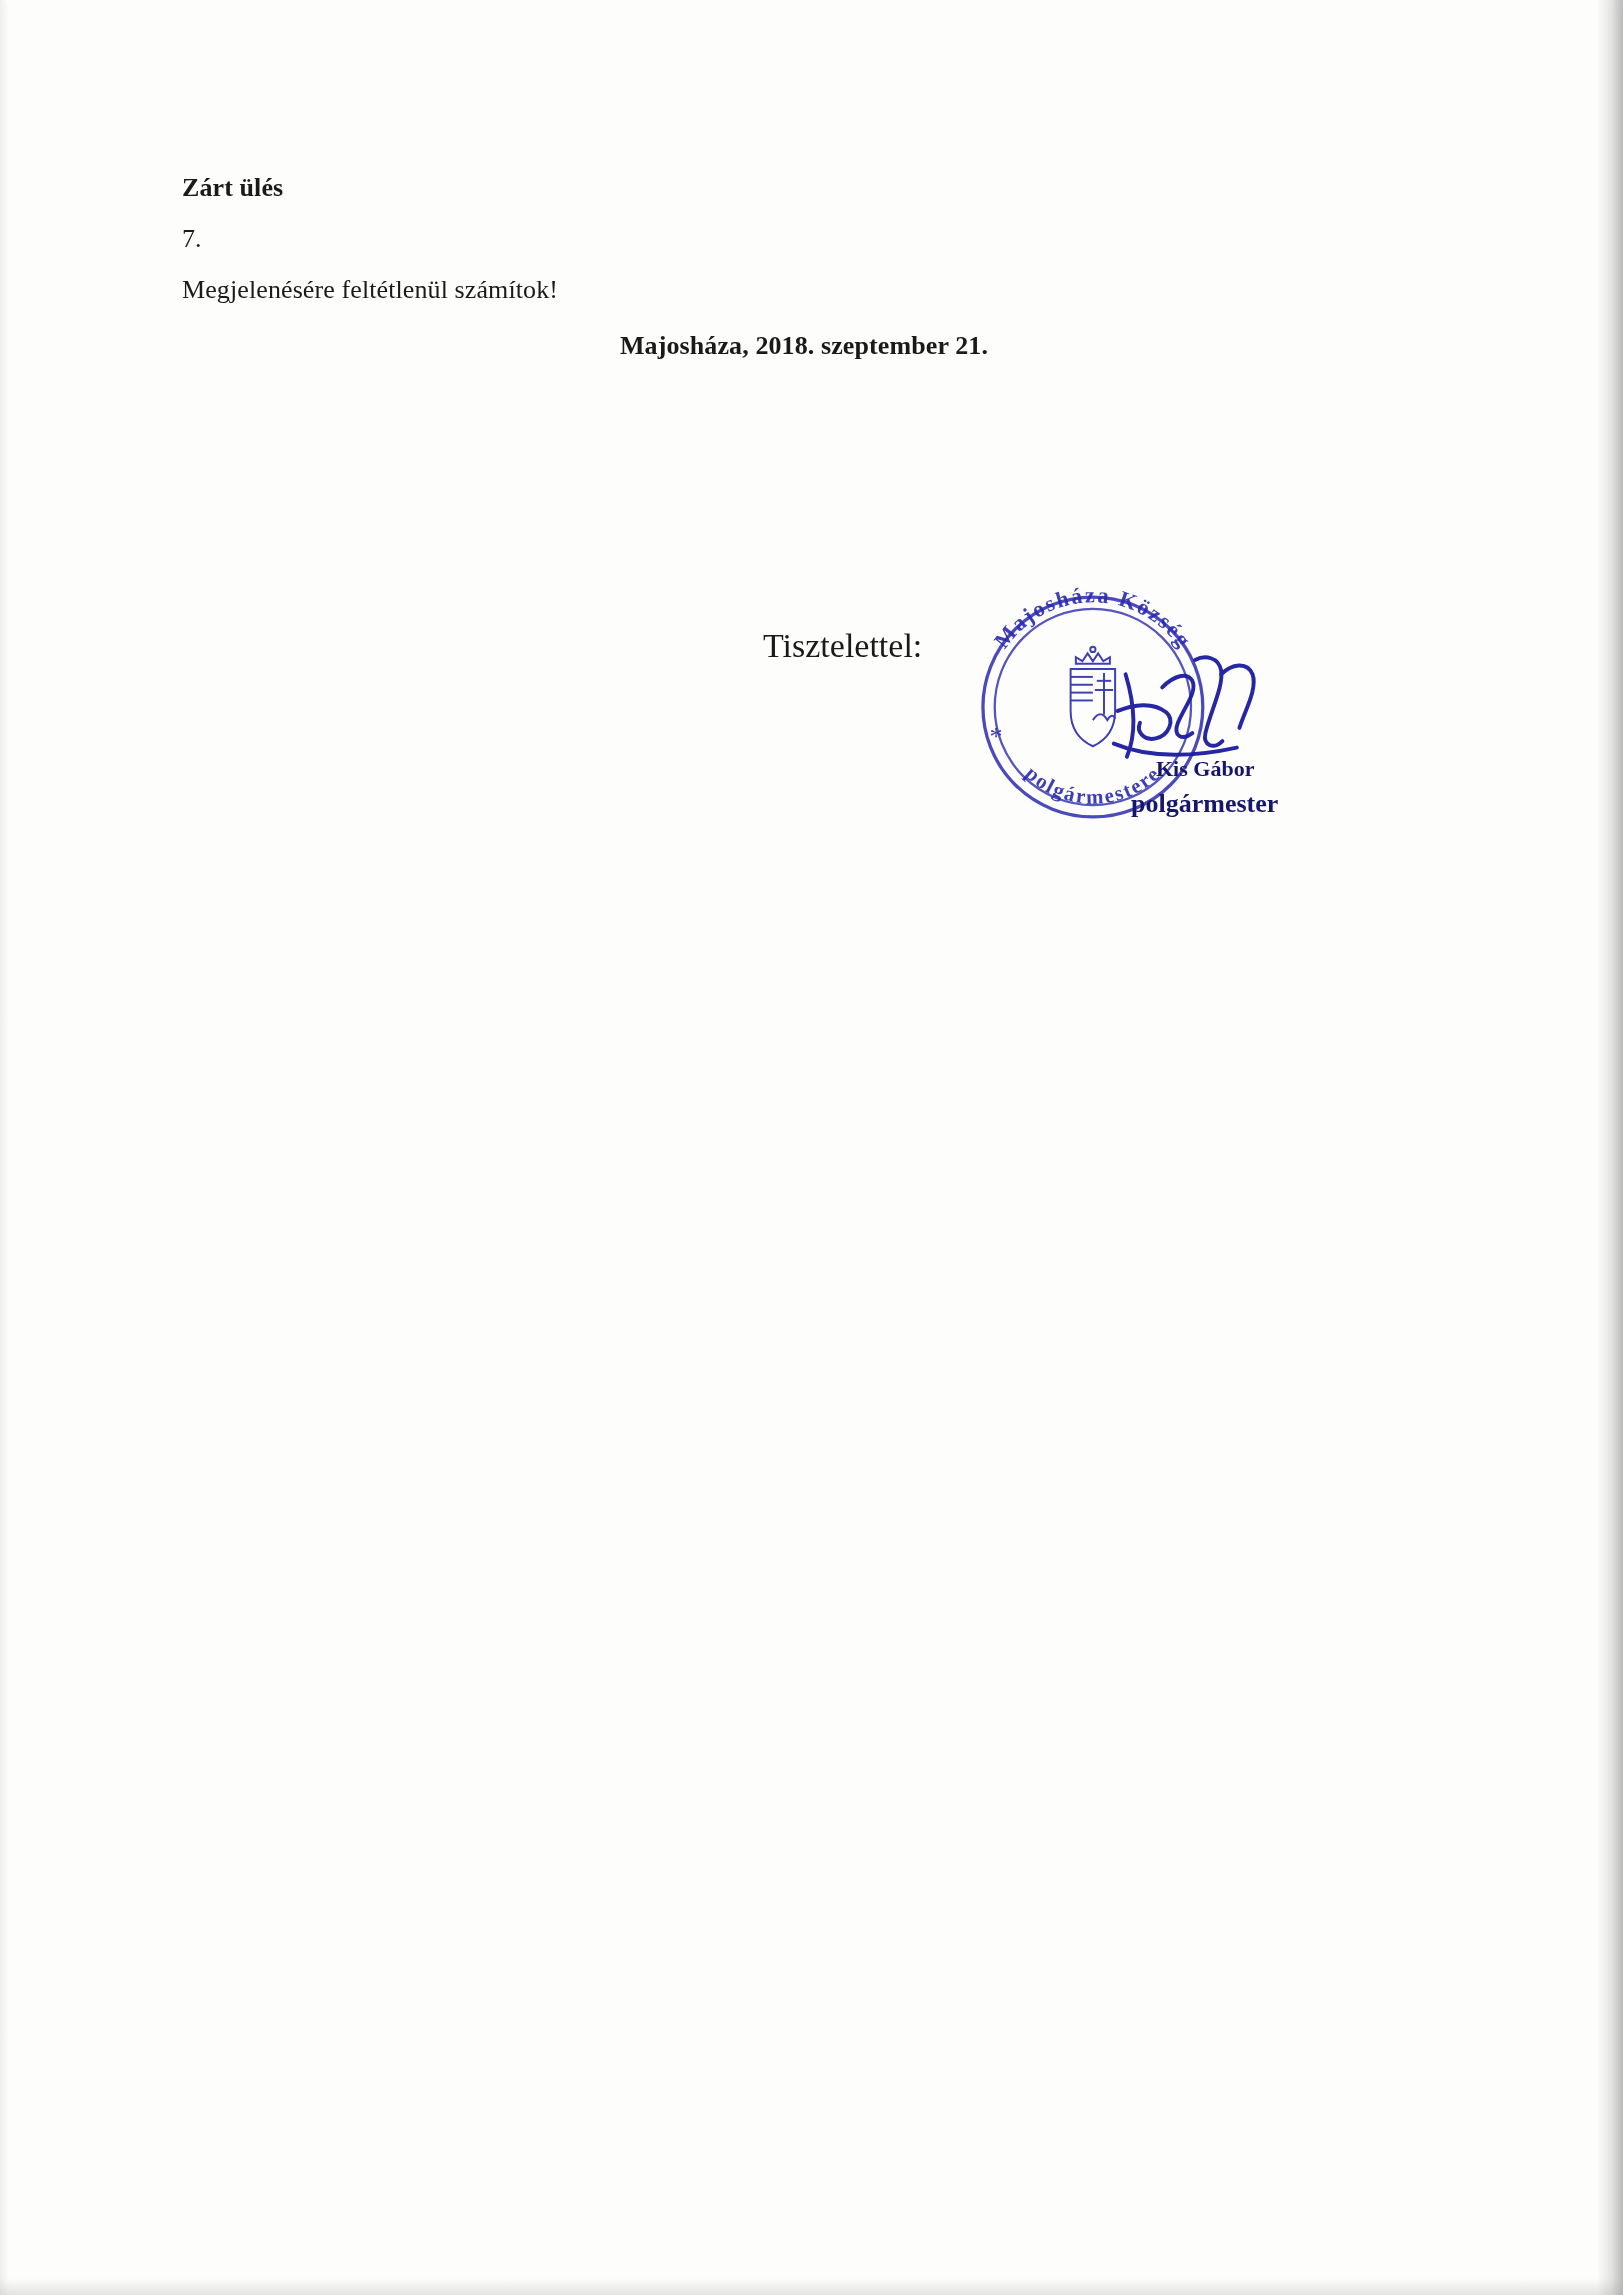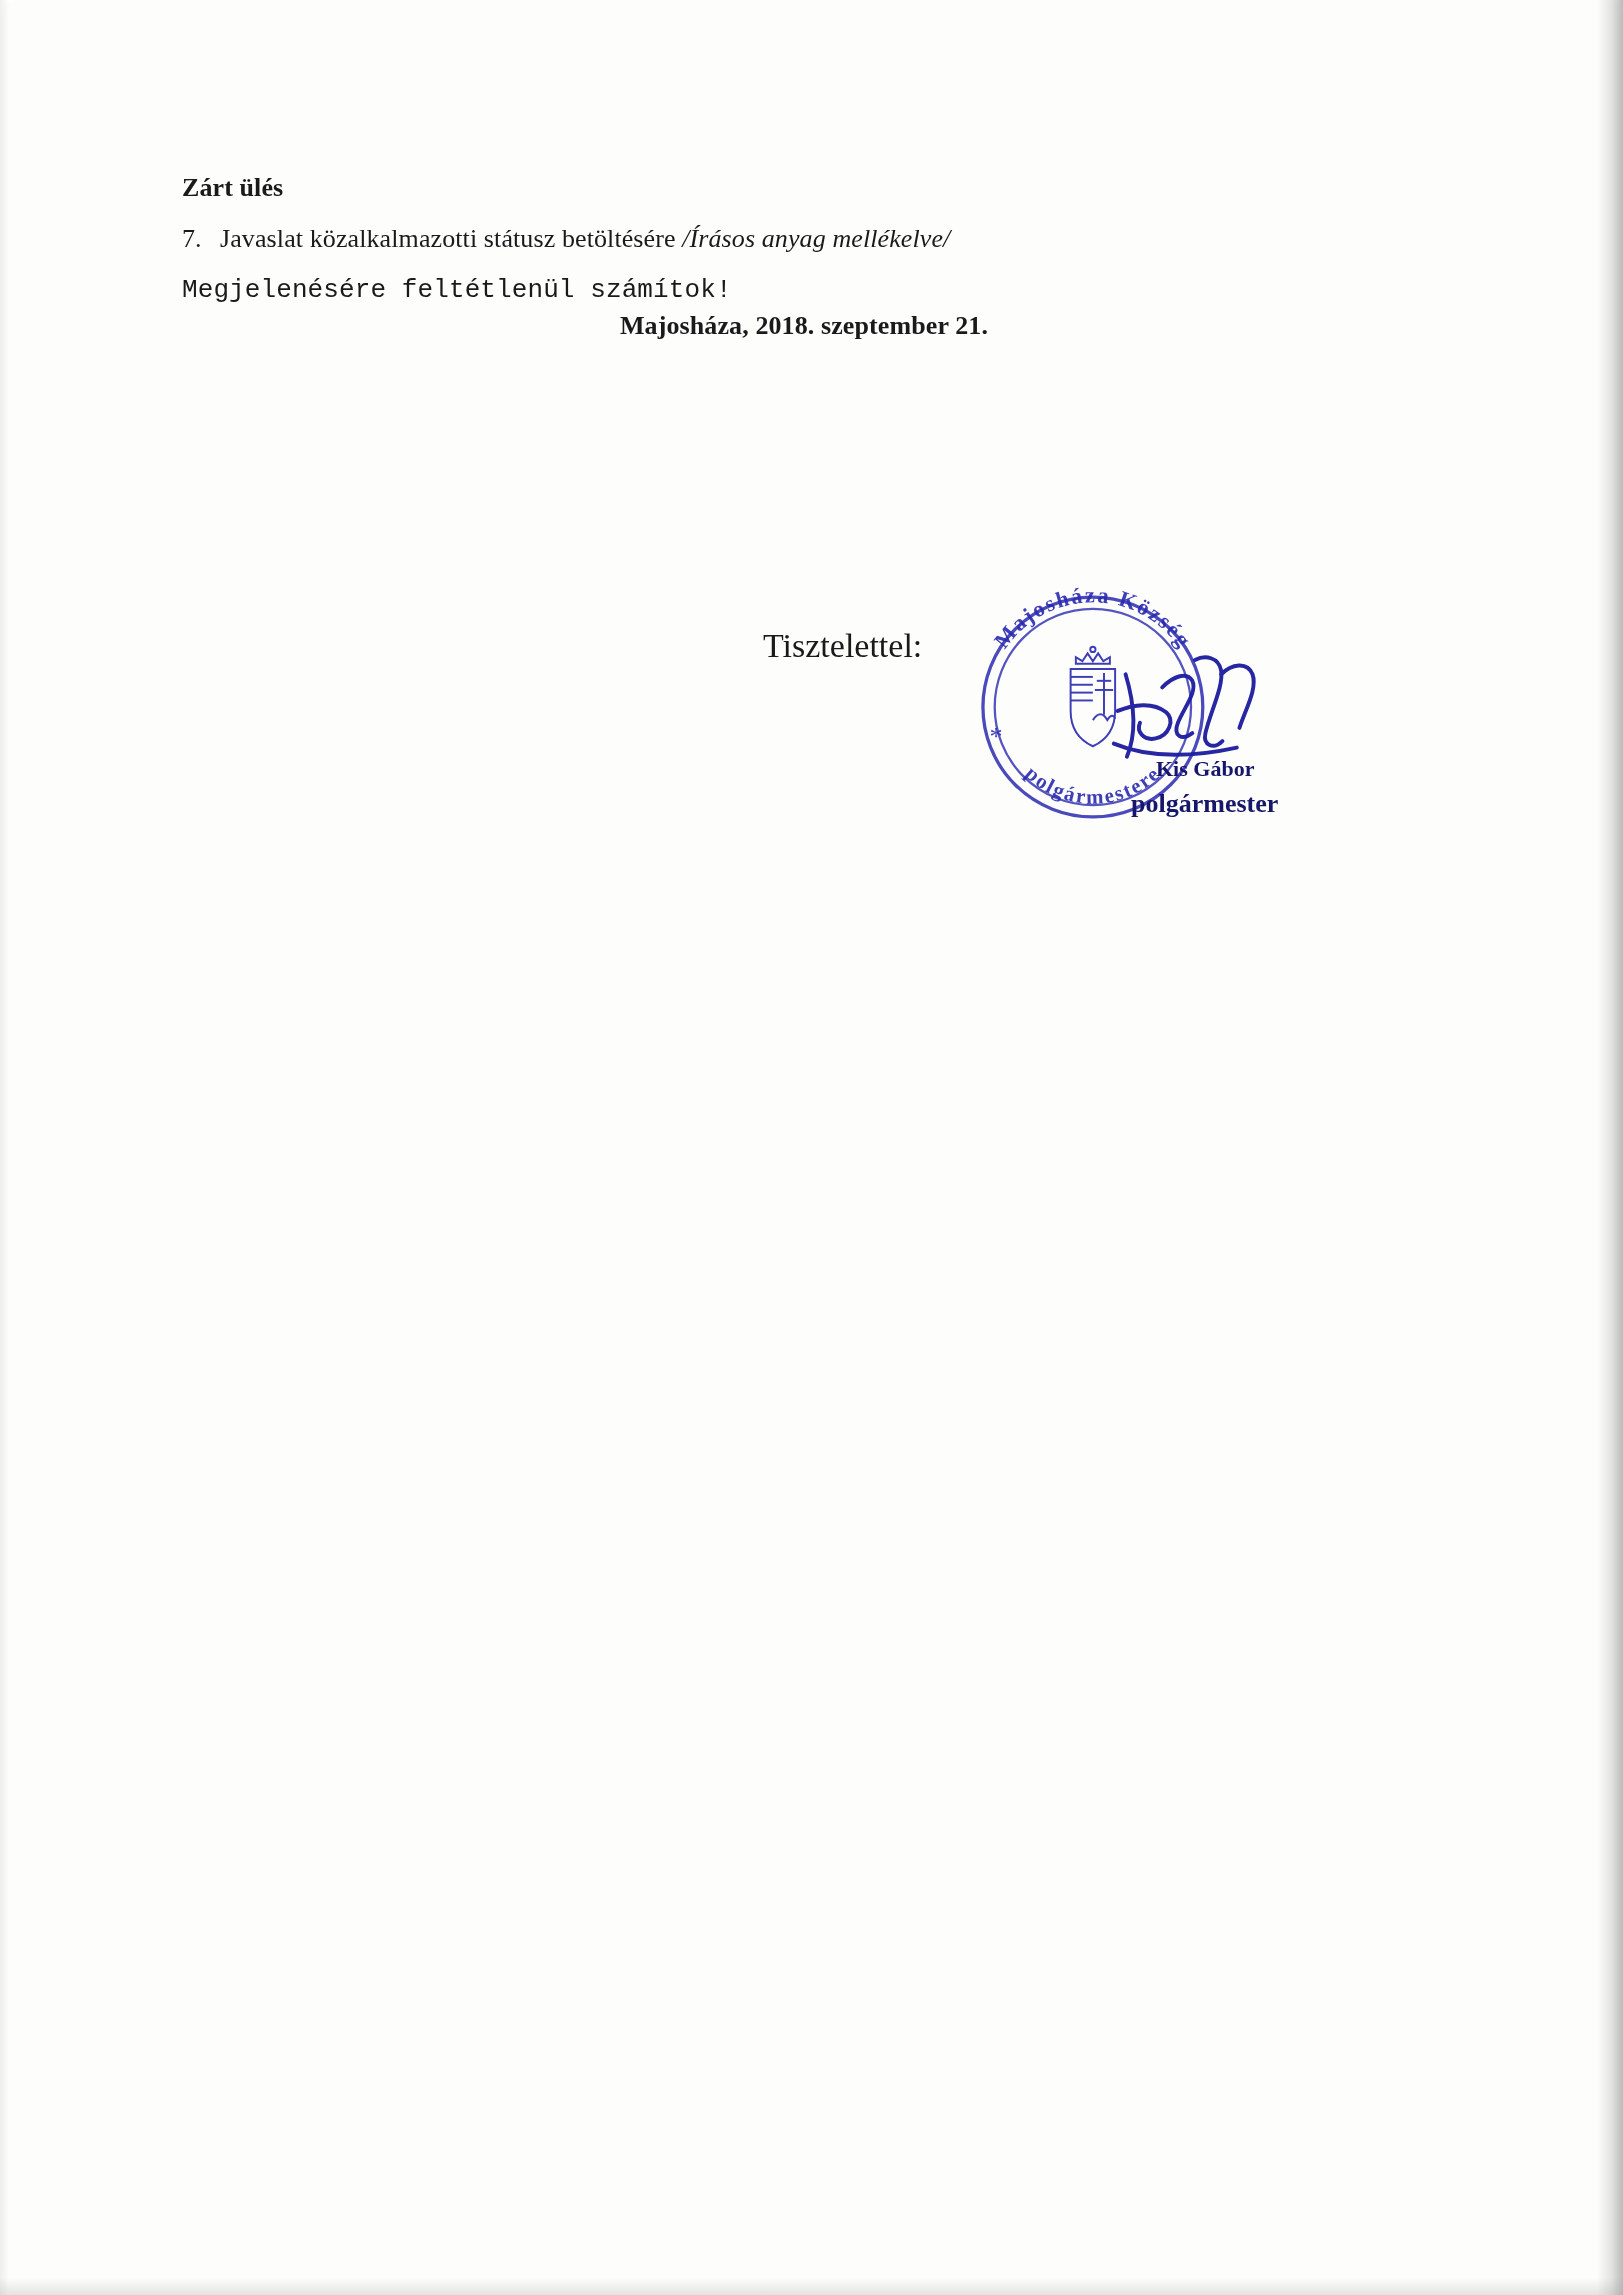--- a/index.html
+++ b/index.html
@@ -82,21 +82,21 @@
   }
   #agenda-item-number {
     width: 38px;
     flex: 0 0 38px;
     font-size: 26px;
   }
   #agenda-item-text {
     font-size: 26px;
   }
 
-  #line-megjelenes { margin: 0 0 10px 0; font-family: Liberation Mono, monospace; }
+  #line-megjelenes { margin: 0 0 30px 0; }
   #line-tavolmaradas { margin: 0 0 25px 0; }
   #line-place-date { margin: 0 0 0 0; font-weight: bold; text-align: center; }
 
   
   #signature-block {
     position: absolute;
     left: 720px;
     top: 589px;
     width: 772px;
     height: 275px;
@@ -142,21 +142,20 @@
 <body>
 
 <div id="page-sheet">
 
   <div class="doc-body">
 
     <div class="line" id="heading-zart-ules">Zárt ülés</div>
 
     <div class="line" id="agenda-item-7">
       <span id="agenda-item-number">7.</span>
-      <span id="agenda-item-text"><span>Javaslat közalkalmazotti státusz betöltésére </span><span class="ital">/Írásos anyag mellékelve/</span></span>
     </div>
 
     <div class="line" id="line-megjelenes">Megjelenésére feltétlenül számítok!</div>
 
 
     <div class="line" id="line-place-date">Majosháza, 2018. szeptember 21.</div>
   </div>
 
   <div id="signature-block">
 

